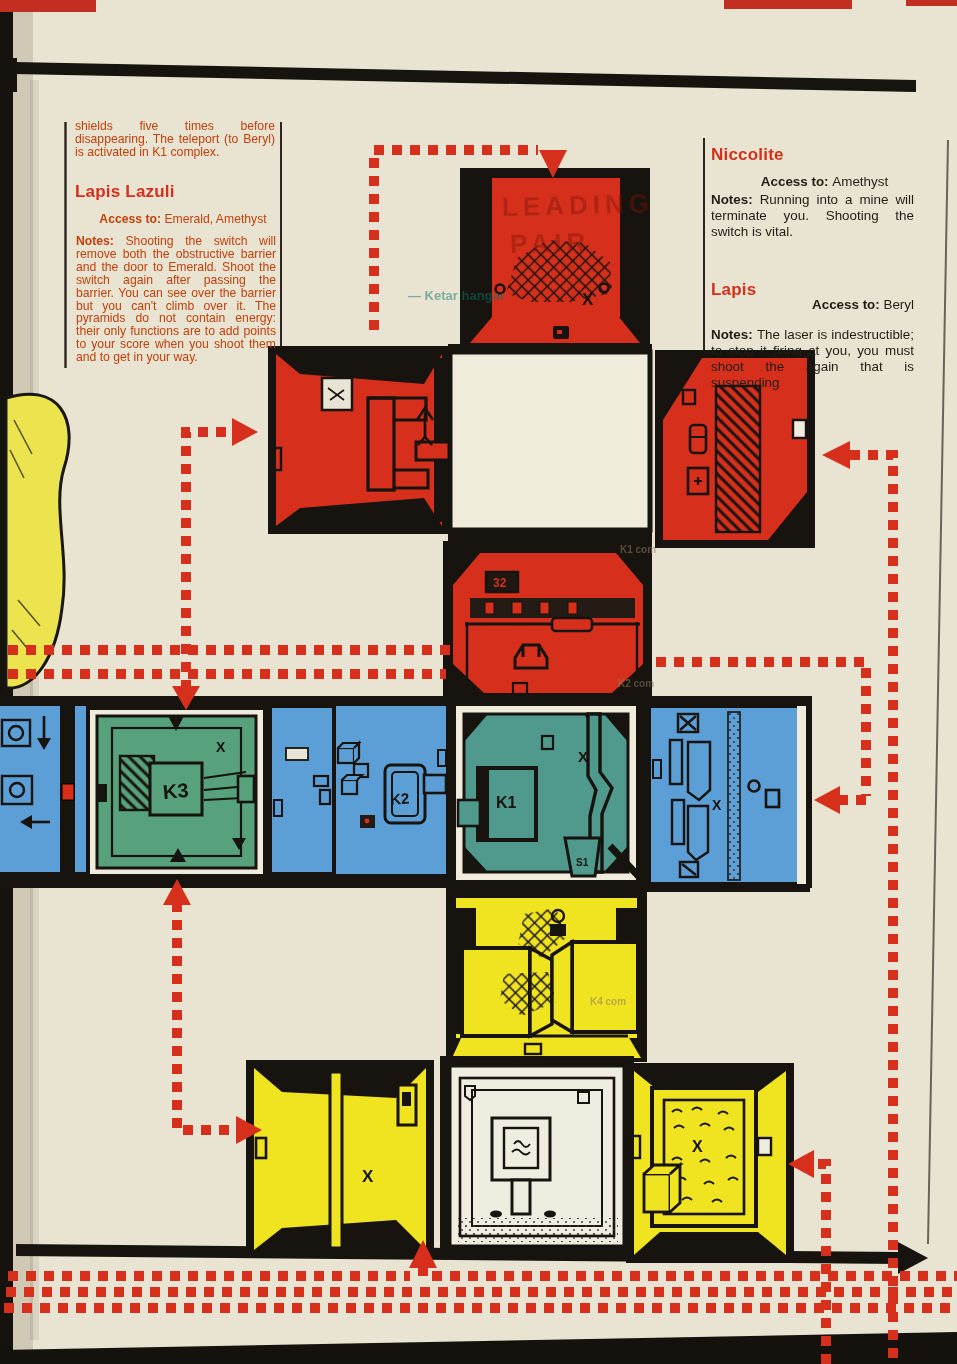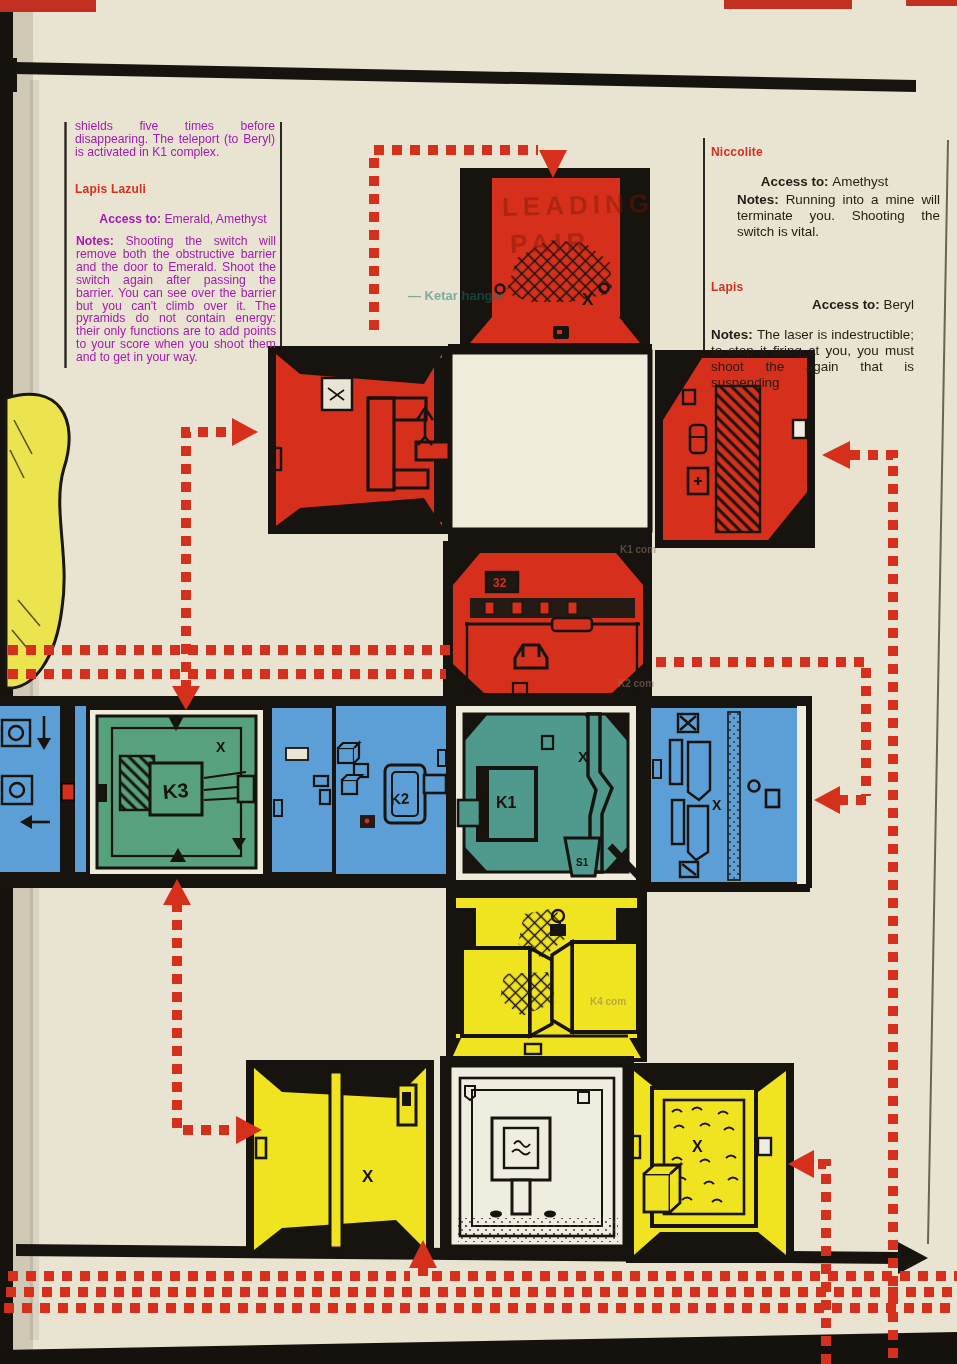--- a/index.html
+++ b/index.html
@@ -1,24 +1,24 @@
 <!DOCTYPE html>
 <html><head>
 <meta charset="utf-8">
 <style>
   html,body{margin:0;padding:0;}
   body{width:957px;height:1364px;position:relative;overflow:hidden;
        font-family:"Liberation Sans",sans-serif;background:#e9e3d1;}
   .page{position:absolute;inset:0;}
   .abs{position:absolute;}
-  .coltext{position:absolute;color:#a21caf;font-size:12.2px;line-height:12.9px;
+  .coltext{position:absolute;color:#c2410c;font-size:12.2px;line-height:12.9px;
            text-align:justify;font-family:"Liberation Sans",sans-serif;}
   .coltext-r{position:absolute;color:#221c15;font-size:13.4px;line-height:16px;
            text-align:justify;font-family:"Liberation Sans",sans-serif;}
-  .mineral-title{position:absolute;color:#d6301c;font-weight:bold;font-size:12px;
+  .mineral-title{position:absolute;color:#d6301c;font-weight:bold;font-size:17px;
            letter-spacing:.2px;font-family:"Liberation Sans",sans-serif;}
   .bold{font-weight:bold;}
   .ghost{position:absolute;font-family:"Liberation Sans",sans-serif;font-weight:bold;pointer-events:none;}
   .ghost-big{color:#7e150a;opacity:.42;font-size:26px;letter-spacing:5px;transform:rotate(-1.5deg);}
   .ghost-small{color:#8d7a62;opacity:.55;font-size:10px;}
   .ghost-ketar{color:#0f766e;opacity:.5;font-size:13px;}
   svg text{font-family:"Liberation Sans",sans-serif;}
 </style>
 </head>
 <body>
@@ -366,21 +366,21 @@
     <span>Shooting the switch will remove both the obstructive barrier and the door to Emerald. Shoot the switch again after passing the barrier. You can see over the barrier but you can't climb over it. The pyramids do not contain energy: their only functions are to add points to your score when you shoot them and to get in your way.</span>
   </p>
 </div>
 
 <div>
   <div class="mineral-title" style="left:711px;top:145px;">Niccolite</div>
   <p class="coltext-r" style="left:711px;top:162px;width:203px;margin:12px;text-align:center;">
     <span class="bold">Access to: </span>
     <span>Amethyst</span>
   </p>
-  <p class="coltext-r" style="left:737px;top:192px;width:203px;margin:0;">
+  <p class="coltext-r" style="left:711px;top:192px;width:203px;margin:0;">
     <span class="bold">Notes: </span>
     <span>Running into a mine will terminate you. Shooting the switch is vital.</span>
   </p>
   <div class="mineral-title" style="left:711px;top:280px;">Lapis</div>
   <p class="coltext-r" style="left:711px;top:297px;width:203px;margin:0;text-align:right;">
     <span class="bold">Access to: </span>
     <span>Beryl</span>
   </p>
   <p class="coltext-r" style="left:711px;top:327px;width:203px;margin:0;">
     <span class="bold">Notes: </span>

